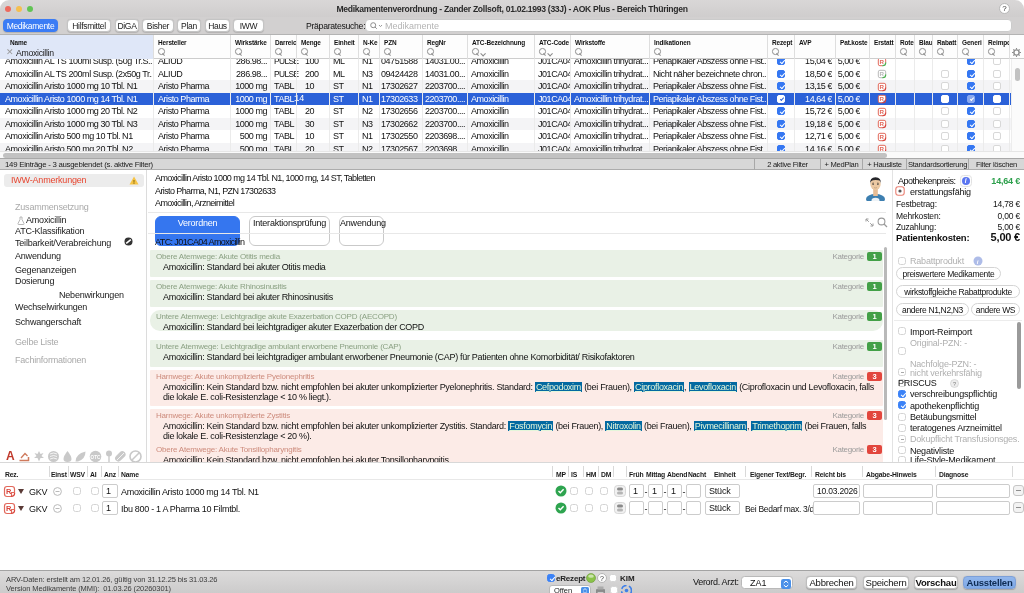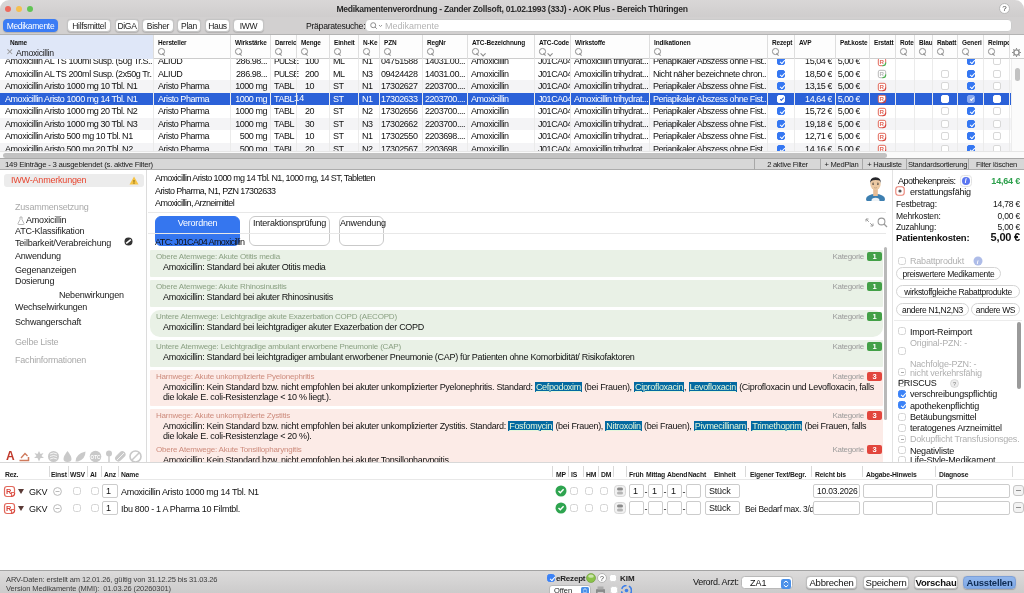--- a/index.html
+++ b/index.html
@@ -562,21 +562,21 @@
           <div class="kat">Kategorie</div>
           <div class="badge">1</div>
           <div class="bb" style="top:11.5px;width:712px;">Amoxicillin: Standard bei akuter Otitis media</div>
         </div>
         <div class="blk g" style="top:110px;height:27px;">
           <div class="bh">Obere Atemwege: Akute Rhinosinusitis</div>
           <div class="kat">Kategorie</div>
           <div class="badge">1</div>
           <div class="bb" style="top:11.5px;width:712px;">Amoxicillin: Standard bei akuter Rhinosinusitis</div>
         </div>
-        <div class="blk g" style="top:140px;height:27px;border-radius:10px;">
+        <div class="blk g" style="top:140px;height:21px;border-radius:10px;">
           <div class="bh">Untere Atemwege: Leichtgradige akute Exazerbation COPD (AECOPD)</div>
           <div class="kat">Kategorie</div>
           <div class="badge">1</div>
           <div class="bb" style="top:11.5px;width:712px;">Amoxicillin: Standard bei leichtgradiger akuter Exazerbation der COPD</div>
         </div>
         <div class="blk g" style="top:170px;height:27px;">
           <div class="bh">Untere Atemwege: Leichtgradige ambulant erworbene Pneumonie (CAP)</div>
           <div class="kat">Kategorie</div>
           <div class="badge">1</div>
           <div class="bb" style="top:11.5px;width:712px;">Amoxicillin: Standard bei leichtgradiger ambulant erworbener Pneumonie (CAP) für Patienten ohne Komorbidität/ Risikofaktoren</div>

